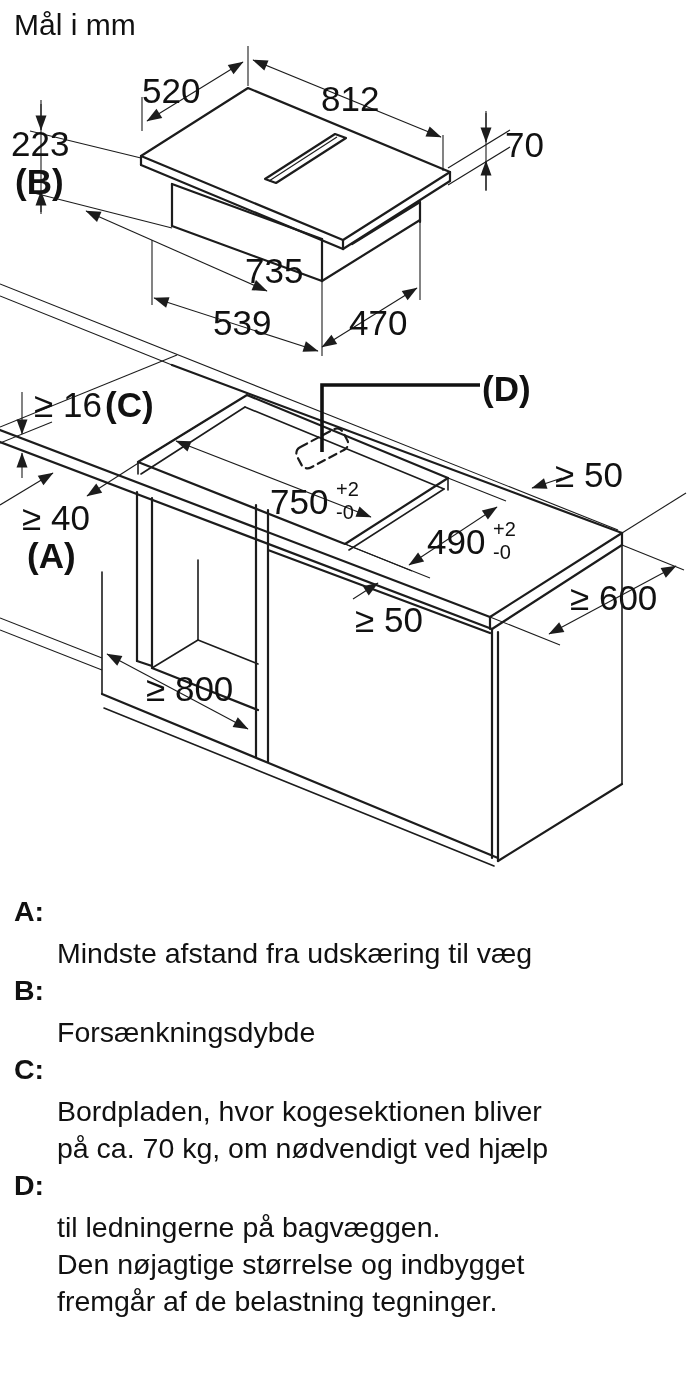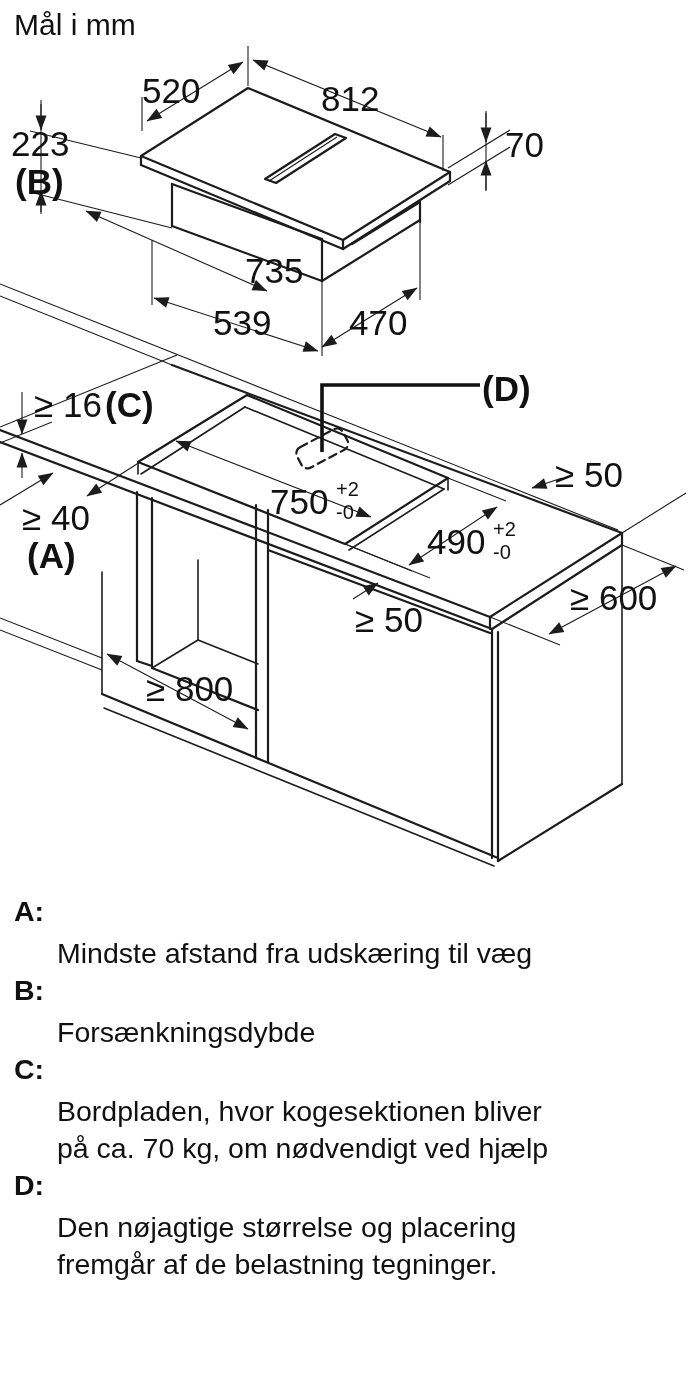--- a/index.html
+++ b/index.html
@@ -213,19 +213,20 @@
     <div class="legend-item">
       <span class="legend-key">C:</span>
       <div class="legend-text">
         <div>Bordpladen, hvor kogesektionen bliver</div>
         <div>på ca. 70 kg, om nødvendigt ved hjælp</div>
       </div>
     </div>
     <div class="legend-item">
       <span class="legend-key">D:</span>
       <div class="legend-text">
-        <div>Den nøjagtige størrelse og placering</div>
+        <div>til ledningerne på bagvæggen.</div>
+        <div>Den nøjagtige størrelse og indbygget</div>
         <div>fremgår af de belastning tegninger.</div>
       </div>
     </div>
   </div>
 
 </div>
 
 </body></html>

